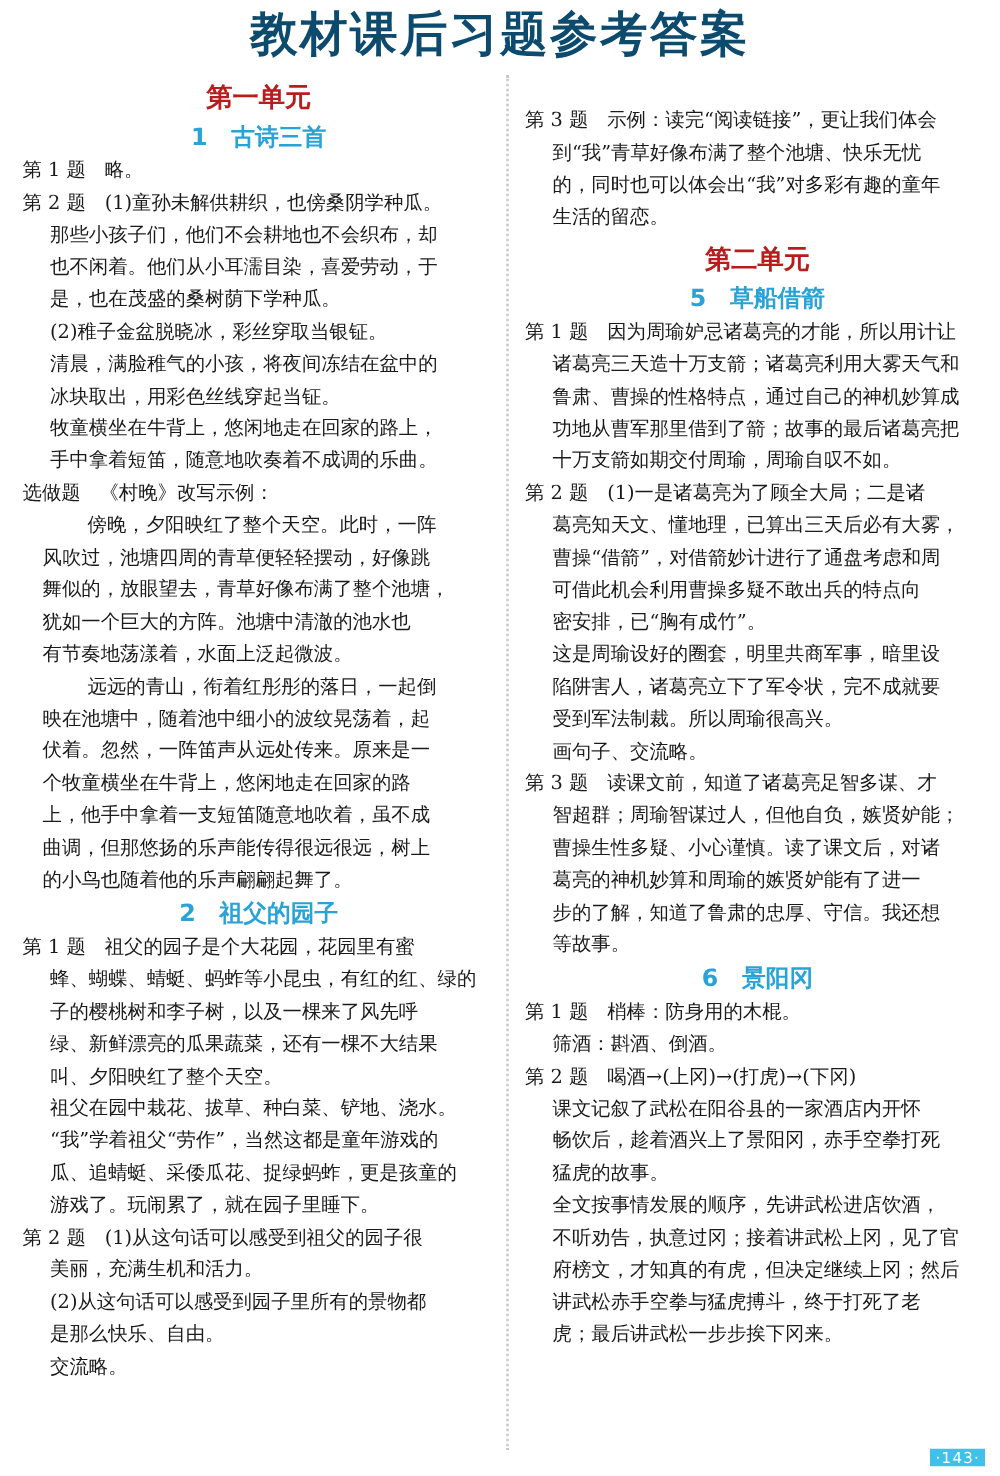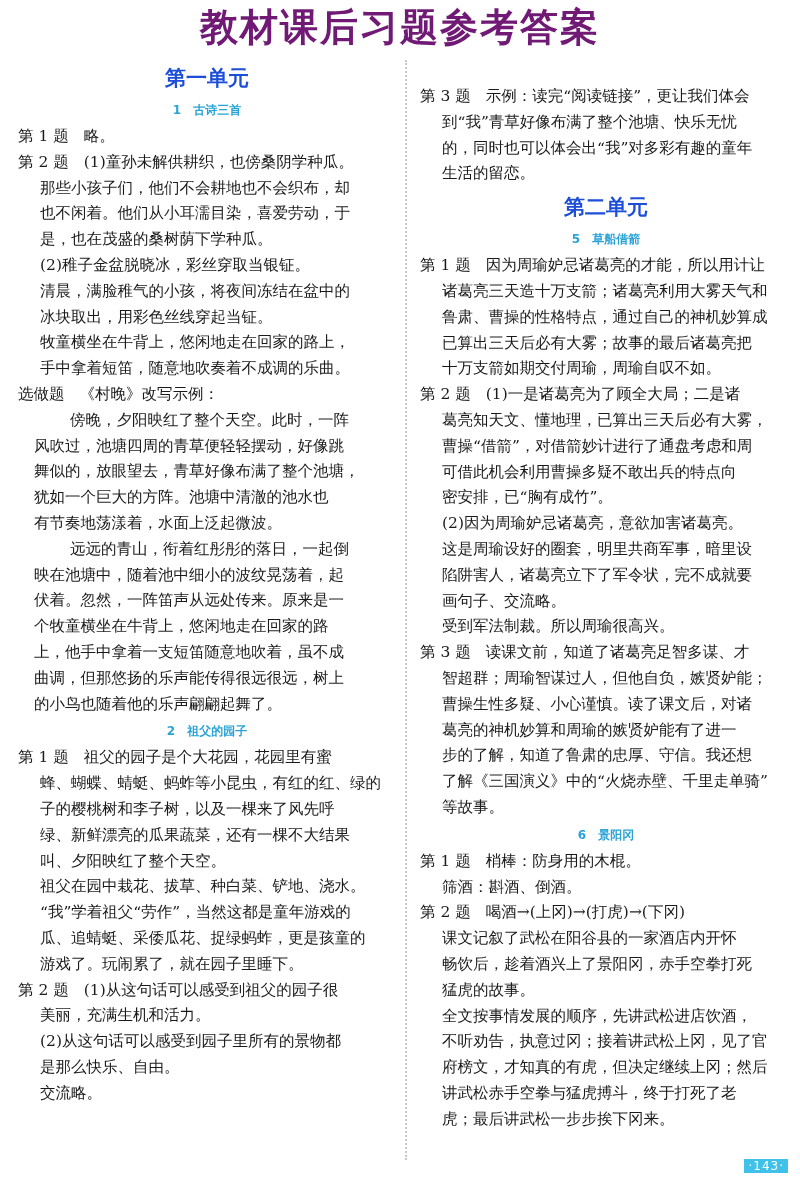--- a/index.html
+++ b/index.html
@@ -4,35 +4,35 @@
 <style>
   html, body { margin: 0; padding: 0; background: #ffffff; }
   body {
     width: 800px; height: 1181px; position: relative; overflow: hidden;
     font-family: "DejaVu Serif", "Liberation Serif", serif;
     color: #1a1a1a;
   }
   .page-title {
     position: absolute; left: 0; top: 2px; width: 800px; text-align: center;
     font-size: 38px; font-weight: bold; letter-spacing: 2px; line-height: 50px;
-    color: #701a75;
+    color: #0c4a6e;
   }
   .col { position: absolute; top: 58px; }
   .col-left { left: 18px; width: 378px; }
   .col-right { left: 420px; width: 372px; top: 84px; }
   .divider {
     position: absolute; left: 405px; top: 60px; width: 0; height: 1100px;
     border-left: 2px dotted #c8c8c8;
   }
   .unit-title {
     text-align: center; font-size: 21px; font-weight: bold; line-height: 36px;
-    color: #1d4ed8; margin: 2px 0 0 0;
+    color: #b91c1c; margin: 2px 0 0 0;
   }
   .lesson-title {
-    text-align: center; font-size: 12px; font-weight: bold; line-height: 28px;
+    text-align: center; font-size: 19px; font-weight: bold; line-height: 28px;
     color: #29a3d6; font-family: "DejaVu Sans", "Liberation Sans", sans-serif;
     word-spacing: 8px;
   }
   .q { font-size: 15.5px; line-height: 25.8px; }
   .q .line { white-space: nowrap; }
   .q .line.indent { padding-left: 22px; }
   .q .line.pindent { padding-left: 16px; }
   .q .line.pindent2 { padding-left: 52px; }
   .qlabel { display: inline-block; margin-right: 15px; }
   .page-num {
@@ -116,44 +116,42 @@
     <div class="line indent">生活的留恋。</div>
   </div>
 
   <div class="unit-title">第二单元</div>
   <div class="lesson-title">5　草船借箭</div>
 
   <div class="q">
     <div class="line"><span class="qlabel">第 1 题</span><span>因为周瑜妒忌诸葛亮的才能，所以用计让</span></div>
     <div class="line indent">诸葛亮三天造十万支箭；诸葛亮利用大雾天气和</div>
     <div class="line indent">鲁肃、曹操的性格特点，通过自己的神机妙算成</div>
-    <div class="line indent">已算出三天后必有大雾；故事的最后诸葛亮把</div>
+    <div class="line indent">功地从曹军那里借到了箭；故事的最后诸葛亮把</div>
     <div class="line indent">十万支箭如期交付周瑜，周瑜自叹不如。</div>
   </div>
 
   <div class="q">
     <div class="line"><span class="qlabel">第 2 题</span><span>(1)一是诸葛亮为了顾全大局；二是诸</span></div>
     <div class="line indent">葛亮知天文、懂地理，已算出三天后必有大雾，</div>
     <div class="line indent">曹操“借箭”，对借箭妙计进行了通盘考虑和周</div>
     <div class="line indent">可借此机会利用曹操多疑不敢出兵的特点向</div>
     <div class="line indent">密安排，已“胸有成竹”。</div>
-    <div class="line indent">(2)因为周瑜妒忌诸葛亮，意欲加害诸葛亮。</div>
     <div class="line indent">这是周瑜设好的圈套，明里共商军事，暗里设</div>
     <div class="line indent">陷阱害人，诸葛亮立下了军令状，完不成就要</div>
+    <div class="line indent">受到军法制裁。所以周瑜很高兴。</div>
     <div class="line indent">画句子、交流略。</div>
-    <div class="line indent">受到军法制裁。所以周瑜很高兴。</div>
   </div>
 
   <div class="q">
     <div class="line"><span class="qlabel">第 3 题</span><span>读课文前，知道了诸葛亮足智多谋、才</span></div>
     <div class="line indent">智超群；周瑜智谋过人，但他自负，嫉贤妒能；</div>
     <div class="line indent">曹操生性多疑、小心谨慎。读了课文后，对诸</div>
     <div class="line indent">葛亮的神机妙算和周瑜的嫉贤妒能有了进一</div>
     <div class="line indent">步的了解，知道了鲁肃的忠厚、守信。我还想</div>
-    <div class="line indent">了解《三国演义》中的“火烧赤壁、千里走单骑”</div>
     <div class="line indent">等故事。</div>
   </div>
 
 
   <div class="lesson-title">6　景阳冈</div>
 
   <div class="q">
     <div class="line"><span class="qlabel">第 1 题</span><span>梢棒：防身用的木棍。</span></div>
     <div class="line indent">筛酒：斟酒、倒酒。</div>
   </div>

